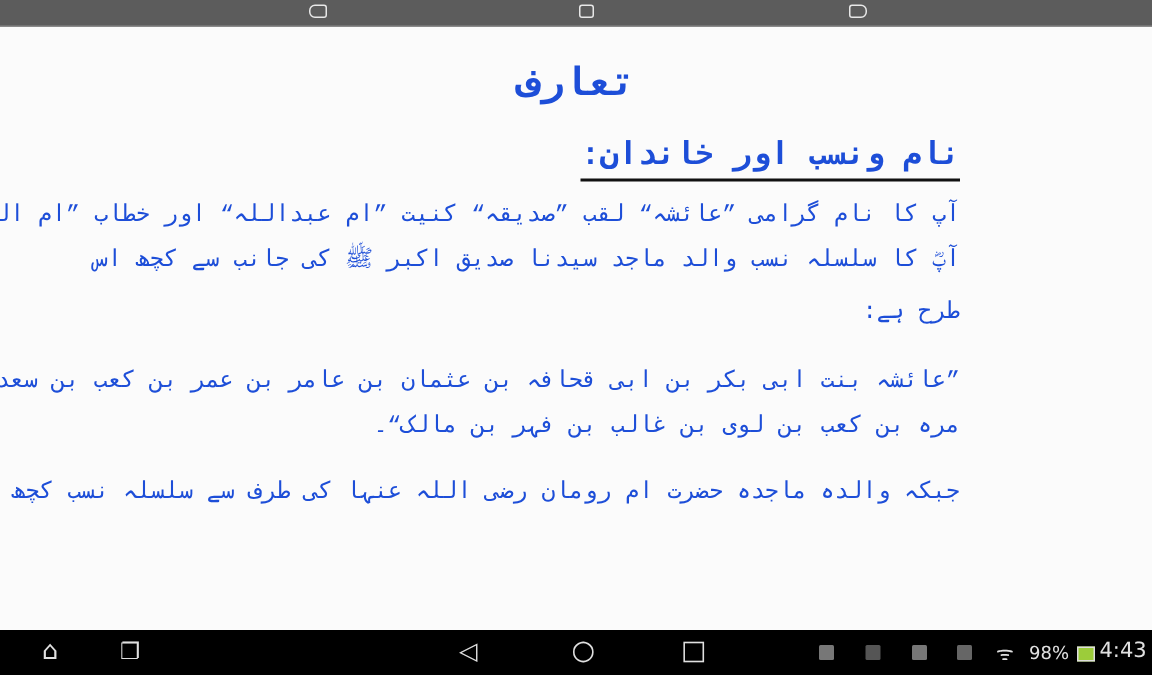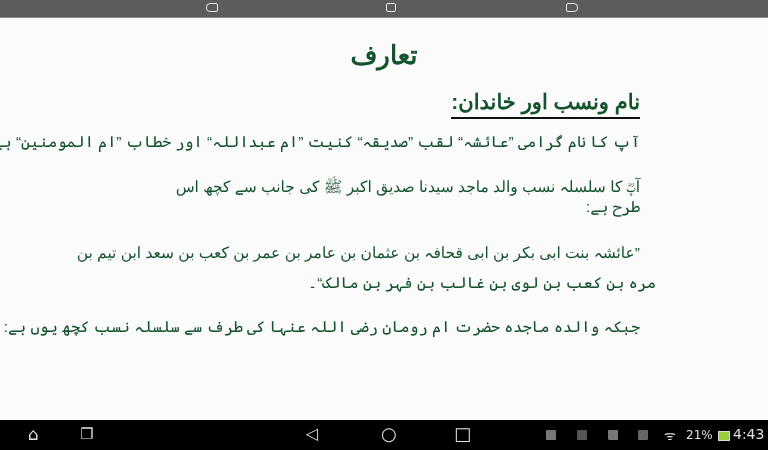--- a/index.html
+++ b/index.html
@@ -1,54 +1,54 @@
 <!DOCTYPE html>
 <html><head>
 <meta charset="utf-8">
 <style>
   html,body{margin:0;padding:0;}
   body{width:768px;height:450px;overflow:hidden;background:#fafafa;font-family:"DejaVu Sans",sans-serif;position:relative;}
   .topbar{position:absolute;left:0;top:0;width:768px;height:17px;background:#5c5c5c;border-bottom:1px solid #8a8a8a;}
   .topbar .tb{position:absolute;top:3px;width:12px;height:9px;border:1.5px solid #e8e8e8;box-sizing:border-box;border-radius:2px;}
   .page{position:absolute;left:0;top:18px;width:768px;height:402px;background:#fbfbfb;}
-  .ur{position:absolute;direction:rtl;font-family:Liberation Sans, sans-serif;color:#14532d;white-space:nowrap;}
+  .ur{position:absolute;direction:rtl;font-family:Liberation Mono, monospace;color:#1d4ed8;white-space:nowrap;}
   .title{left:0;width:768px;text-align:center;top:22px;font-size:26px;font-weight:bold;direction:rtl;}
   .heading{right:128px;top:72px;font-size:21px;font-weight:bold;border-bottom:2px solid #111;padding-bottom:3px;margin-left:32px;}
   .line{font-size:15.5px;}
   .navbar{position:absolute;left:0;top:420px;width:768px;height:30px;background:#000;color:#ddd;}
   .nb{position:absolute;color:#e0e0e0;font-family:"DejaVu Sans",sans-serif;}
   .sysicon{position:absolute;top:10px;width:10px;height:10px;background:#777;border-radius:1px;}
 </style>
 </head>
 <body>
 
 <div class="topbar">
   <div class="tb" style="left:206px;border-radius:4px 2px 2px 4px;"></div>
   <div class="tb" style="left:386px;width:10px;"></div>
   <div class="tb" style="left:566px;border-radius:2px 4px 4px 2px;"></div>
 </div>
 
 <div class="page">
   <div class="ur title">تعارف</div>
   <div class="ur heading">نام ونسب اور خاندان:</div>
   <div class="ur line" style="right:128px;top:115px;">آپ کا نام گرامی ”عائشہ“ لقب ”صدیقہ“ کنیت ”ام عبداللہ“ اور خطاب ”ام المومنین“ ہے۔</div>
-  <div class="ur line" style="right:128px;top:159px;">آپؓ کا سلسلہ نسب والد ماجد سیدنا صدیق اکبر ﷺ کی جانب سے کچھ اس</div>
+  <div class="ur line" style="right:128px;top:144px;">آپؓ کا سلسلہ نسب والد ماجد سیدنا صدیق اکبر ﷺ کی جانب سے کچھ اس</div>
   <div class="ur line" style="right:128px;top:180px;margin-left:32px;">طرح ہے:</div>
   <div class="ur line" style="right:128px;top:226px;">”عائشہ بنت ابی بکر بن ابی قحافہ بن عثمان بن عامر بن عمر بن کعب بن سعد ابن تیم بن</div>
-  <div class="ur line" style="right:112px;top:256px;">مرہ بن کعب بن لوی بن غالب بن فہر بن مالک“۔</div>
+  <div class="ur line" style="right:128px;top:256px;">مرہ بن کعب بن لوی بن غالب بن فہر بن مالک“۔</div>
   <div class="ur line" style="right:128px;top:300px;">جبکہ والدہ ماجدہ حضرت ام رومان رضی اللہ عنہا کی طرف سے سلسلہ نسب کچھ یوں ہے:</div>
 </div>
 
 <div class="navbar">
   <span class="nb" style="left:28px;top:4px;font-size:17px;">⌂</span>
   <span class="nb" style="left:80px;top:5px;font-size:15px;">❐</span>
   <span class="nb" style="left:306px;top:4px;font-size:16px;">◁</span>
   <span class="nb" style="left:381px;top:3px;font-size:18px;">○</span>
   <span class="nb" style="left:454px;top:3px;font-size:18px;">□</span>
   <div class="sysicon" style="left:546px;"></div>
   <div class="sysicon" style="left:577px;background:#555;"></div>
   <div class="sysicon" style="left:608px;"></div>
   <div class="sysicon" style="left:638px;background:#666;"></div>
   <span class="nb" style="left:664px;top:6px;font-size:13px;">ᯤ</span>
-  <span class="nb" style="left:686px;top:8px;font-size:12px;">21%</span>
+  <span class="nb" style="left:686px;top:8px;font-size:12px;">98%</span>
   <div style="position:absolute;left:718px;top:11px;width:10px;height:8px;background:#9ccc3a;border:1px solid #ddd;"></div>
   <span class="nb" style="left:733px;top:6px;font-size:14px;">4:43</span>
 </div>
 
 </body></html>

